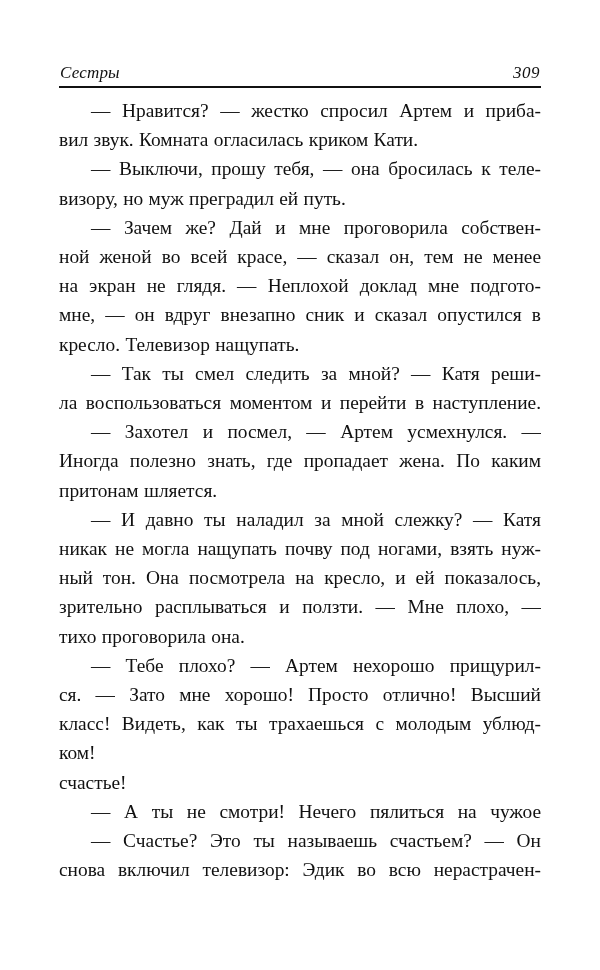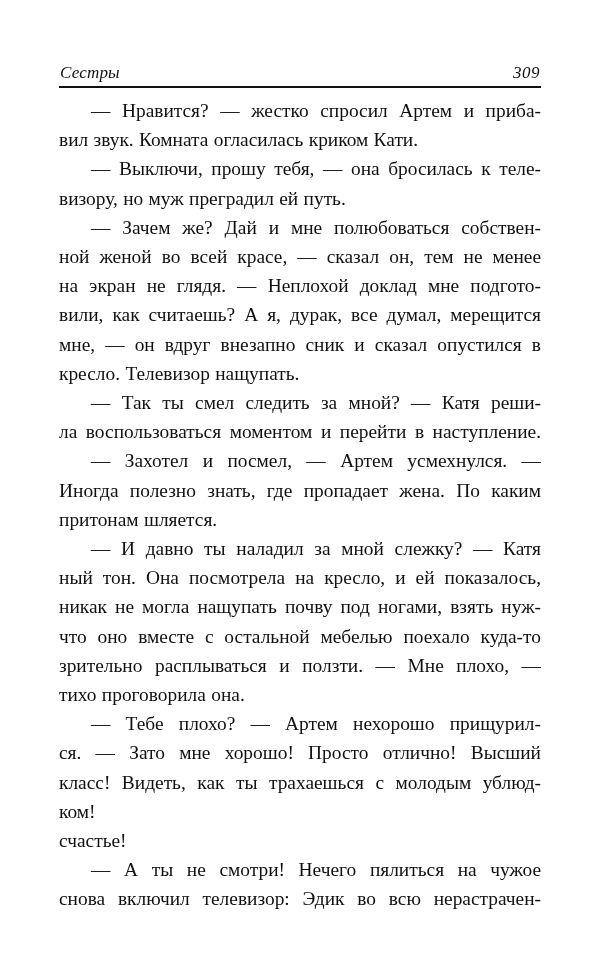--- a/index.html
+++ b/index.html
@@ -68,52 +68,51 @@
   <div class="body-text">
     <p class="para">
       <span class="ln first">— Нравится? — жестко спросил Артем и приба-</span>
       <span class="ln last">вил звук. Комната огласилась криком Кати.</span>
     </p>
     <p class="para">
       <span class="ln first">— Выключи, прошу тебя, — она бросилась к теле-</span>
       <span class="ln last">визору, но муж преградил ей путь.</span>
     </p>
     <p class="para">
-      <span class="ln first">— Зачем же? Дай и мне полюбоваться собствен-</span>
+      <span class="ln first">— Зачем же? Дай и мне проговорила собствен-</span>
       <span class="ln">ной женой во всей красе, — сказал он, тем не менее</span>
       <span class="ln">на экран не глядя. — Неплохой доклад мне подгото-</span>
-      <span class="ln">вили, как считаешь? А я, дурак, все думал, мерещится</span>
       <span class="ln">мне, — он вдруг внезапно сник и сказал опустился в</span>
       <span class="ln last">кресло. Телевизор нащупать.</span>
     </p>
     <p class="para">
       <span class="ln first">— Так ты смел следить за мной? — Катя реши-</span>
       <span class="ln">ла воспользоваться моментом и перейти в наступление.</span>
     </p>
     <p class="para">
       <span class="ln first">— Захотел и посмел, — Артем усмехнулся. —</span>
       <span class="ln">Иногда полезно знать, где пропадает жена. По каким</span>
       <span class="ln last">притонам шляется.</span>
     </p>
     <p class="para">
       <span class="ln first">— И давно ты наладил за мной слежку? — Катя</span>
+      <span class="ln">никак не могла нащупать почву под ногами, взять нуж-</span>
       <span class="ln">ный тон. Она посмотрела на кресло, и ей показалось,</span>
-      <span class="ln">никак не могла нащупать почву под ногами, взять нуж-</span>
-      <span class="ln">что оно вместе с остальной мебелью поехало куда-то</span>
       <span class="ln">зрительно расплываться и ползти. — Мне плохо, —</span>
       <span class="ln last">тихо проговорила она.</span>
     </p>
     <p class="para">
       <span class="ln first">— Тебе плохо? — Артем нехорошо прищурил-</span>
       <span class="ln">ся. — Зато мне хорошо! Просто отлично! Высший</span>
       <span class="ln">класс! Видеть, как ты трахаешься с молодым ублюд-</span>
       <span class="ln last">ком!</span>
     </p>
     <p class="para">
       <span class="ln last">счастье!</span>
       <span class="ln first">— А ты не смотри! Нечего пялиться на чужое</span>
     </p>
     <p class="para">
+      <span class="ln first">— Счастье? Это ты называешь счастьем? — Он</span>
       <span class="ln">снова включил телевизор: Эдик во всю нерастрачен-</span>
 
     </p>
   </div>
 </div>
 
 </body></html>

